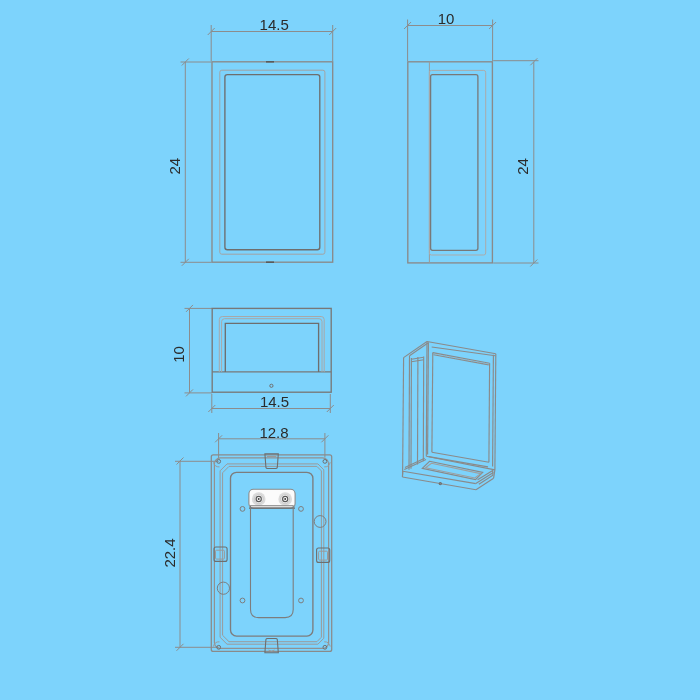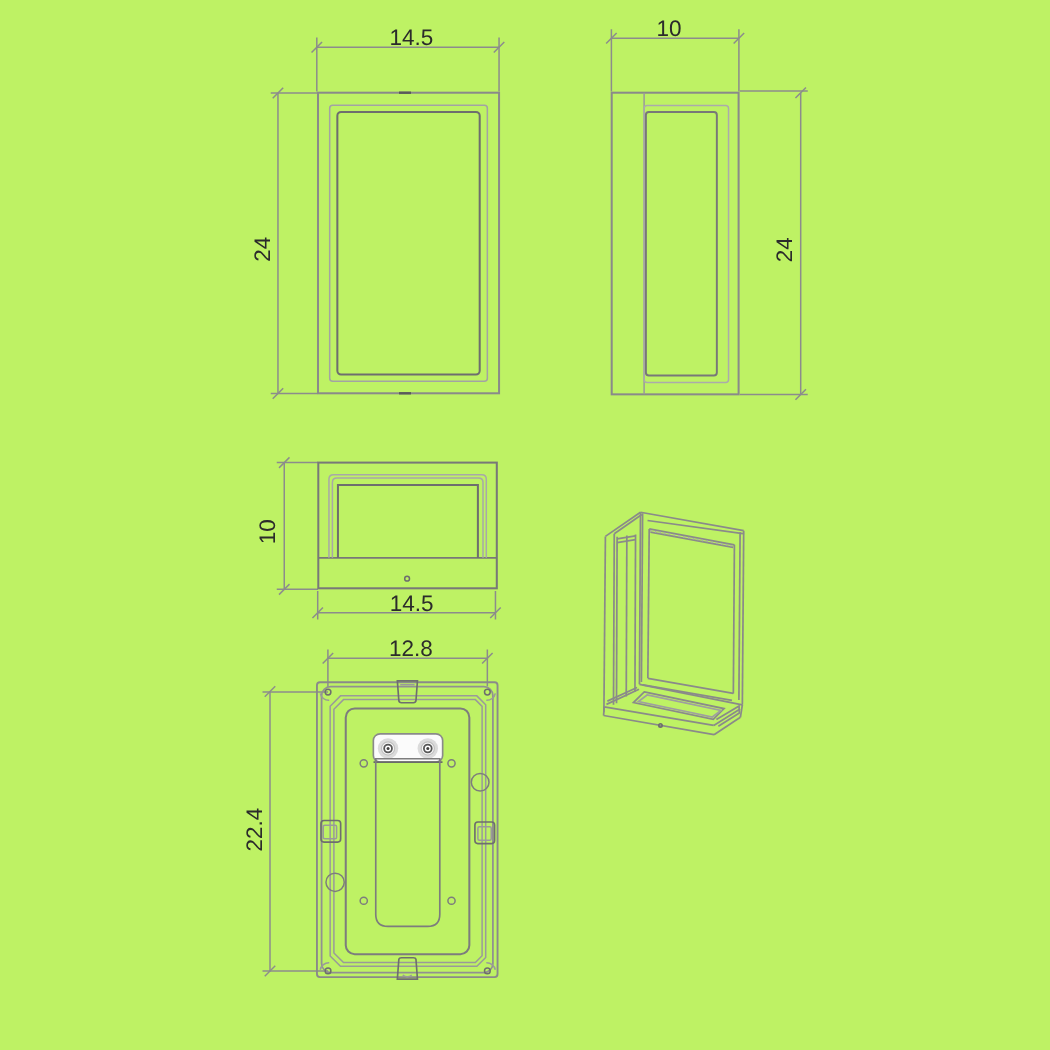--- a/index.html
+++ b/index.html
@@ -1,16 +1,16 @@
 <!DOCTYPE html>
 <html><head>
 <meta charset="utf-8">
 <style>
   html,body{margin:0;padding:0;background:#ffffff;}
-  #canvas{position:relative;width:700px;height:700px;background:#bef264;overflow:hidden;}
+  #canvas{position:relative;width:700px;height:700px;background:#7dd3fc;overflow:hidden;}
   svg{position:absolute;top:0;left:0;}
   text{font-family:"Liberation Sans", sans-serif;fill:#2b2b2b;}
 </style>
 </head>
 <body>
 <div id="canvas">
 <svg width="700" height="700" viewBox="0 0 700 700" fill="none" stroke-linecap="butt" style="filter:blur(0.5px)">
 
 <g stroke="#8c8c8c" stroke-width="1">
   <line x1="211.2" y1="31.5" x2="332.7" y2="31.5"></line>

